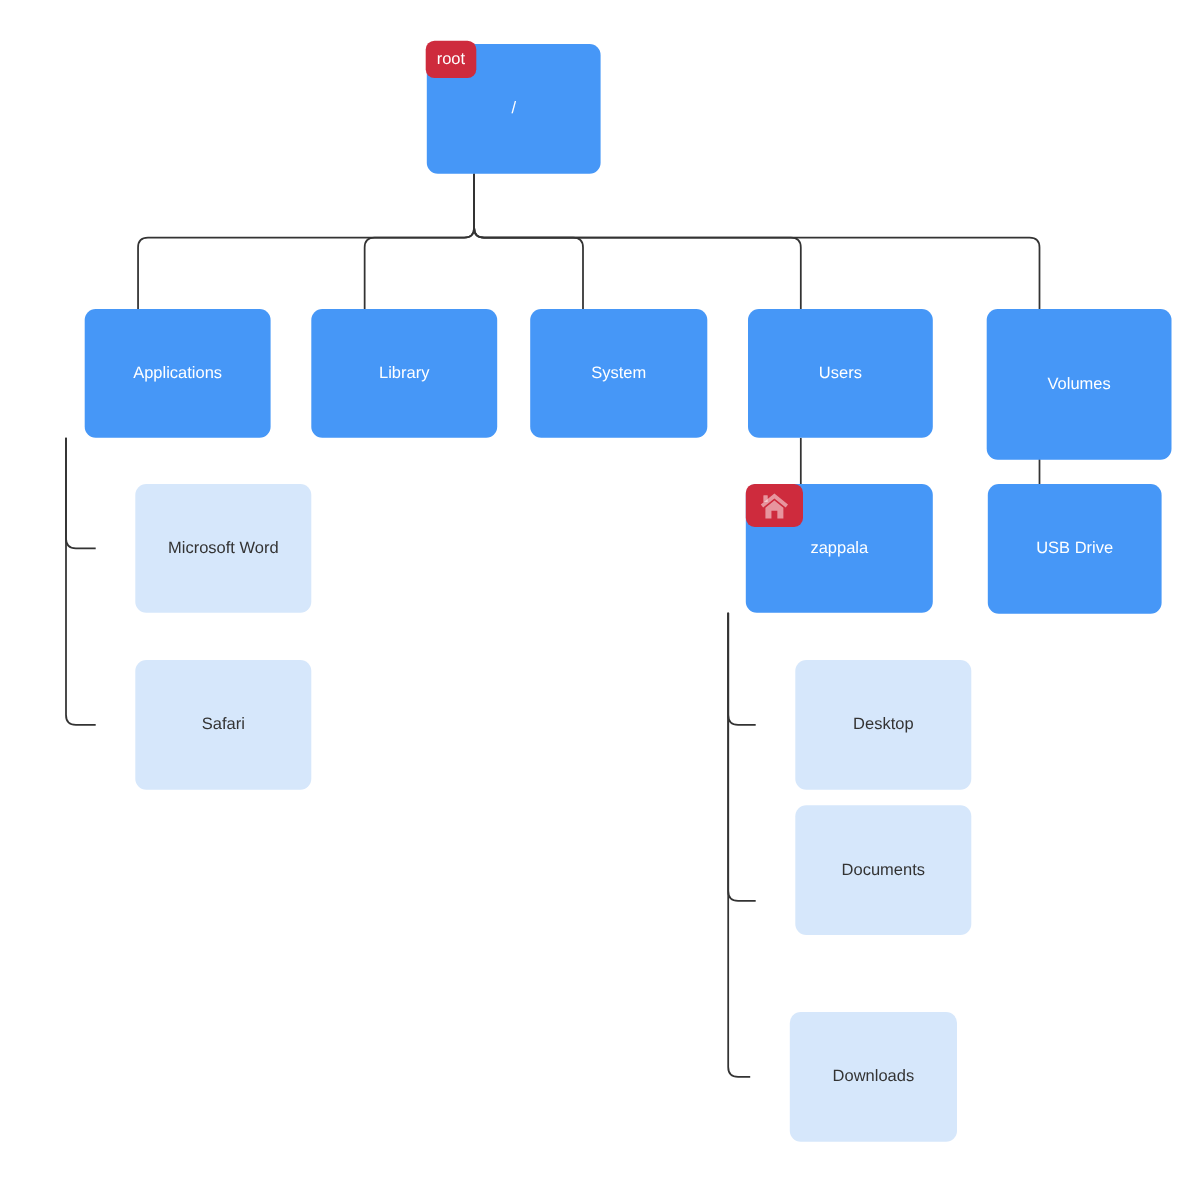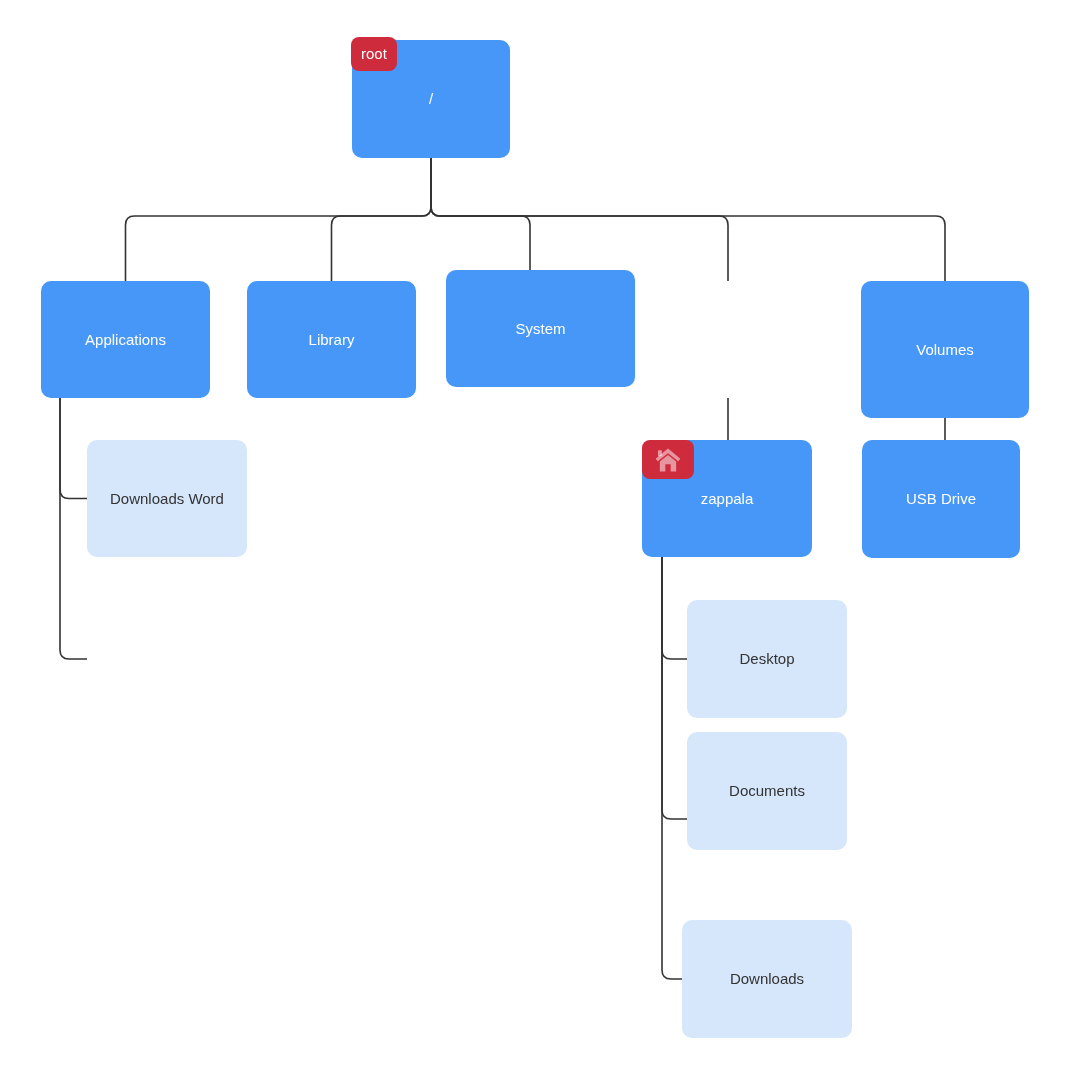--- a/index.html
+++ b/index.html
@@ -29,20 +29,21 @@
   .node {
     position: absolute;
     border-radius: 10px;
     display: flex;
     align-items: center;
     justify-content: center;
     text-align: right;
     font-size: 15px;
     line-height: 1.2;
     cursor: default;
+    margin-left: 36px;
   }
   .node.primary {
     background: var(--primary-fill, #4697F7);
     color: var(--primary-text, #ffffff);
   }
   .node.secondary {
     background: var(--secondary-fill, #D6E7FB);
     color: var(--secondary-text, #333333);
   }
   .badge {
@@ -98,31 +99,39 @@
     <span class="node-label">/</span>
   </div>
     <div class="node primary" style="left: 41px; top: 281px; width: 169px; height: 117px;">
 
     <span class="node-label">Applications</span>
   </div>
     <div class="node primary" style="left: 247px; top: 281px; width: 169px; height: 117px;">
 
     <span class="node-label">Library</span>
   </div>
-    <div class="node primary" style="left: 446px; top: 270px; width: 189px; height: 117px;">
+    <div class="node primary" style="left: 446px; top: 281px; width: 161px; height: 117px;">
 
     <span class="node-label">System</span>
+  </div>
+    <div class="node primary" style="left: 644px; top: 281px; width: 168px; height: 117px;">
+
+    <span class="node-label">Users</span>
   </div>
     <div class="node primary" style="left: 861px; top: 281px; width: 168px; height: 137px;">
 
     <span class="node-label">Volumes</span>
   </div>
     <div class="node secondary" style="left: 87px; top: 440px; width: 160px; height: 117px;">
 
-    <span class="node-label">Downloads Word</span>
+    <span class="node-label">Microsoft Word</span>
+  </div>
+    <div class="node secondary" style="left: 87px; top: 600px; width: 160px; height: 118px;">
+
+    <span class="node-label">Safari</span>
   </div>
     <div class="node primary" style="left: 642px; top: 440px; width: 170px; height: 117px;">
 
     <span class="badge badge-home">
       <svg viewBox="0 0 24 24" aria-hidden="true">
         <rect x="3.4" y="3.6" width="3.4" height="5.2" rx="0.4"></rect>
         <polygon points="12,2.2 22.6,10.9 20.8,13.1 12,6.2 3.2,13.1 1.4,10.9"></polygon>
         <path d="M5 13.3 L12 7.8 L19 13.3 L19 21.8 L14.3 21.8 L14.3 15.7 L9.7 15.7 L9.7 21.8 L5 21.8 Z"></path>
       </svg>
     </span>
@@ -133,17 +142,17 @@
     <span class="node-label">USB Drive</span>
   </div>
     <div class="node secondary" style="left: 687px; top: 600px; width: 160px; height: 118px;">
 
     <span class="node-label">Desktop</span>
   </div>
     <div class="node secondary" style="left: 687px; top: 732px; width: 160px; height: 118px;">
 
     <span class="node-label">Documents</span>
   </div>
-    <div class="node secondary" style="left: 682px; top: 920px; width: 170px; height: 118px;">
+    <div class="node secondary" style="left: 682px; top: 920px; width: 152px; height: 118px;">
 
     <span class="node-label">Downloads</span>
   </div>
   </div>
 
 </body></html>

